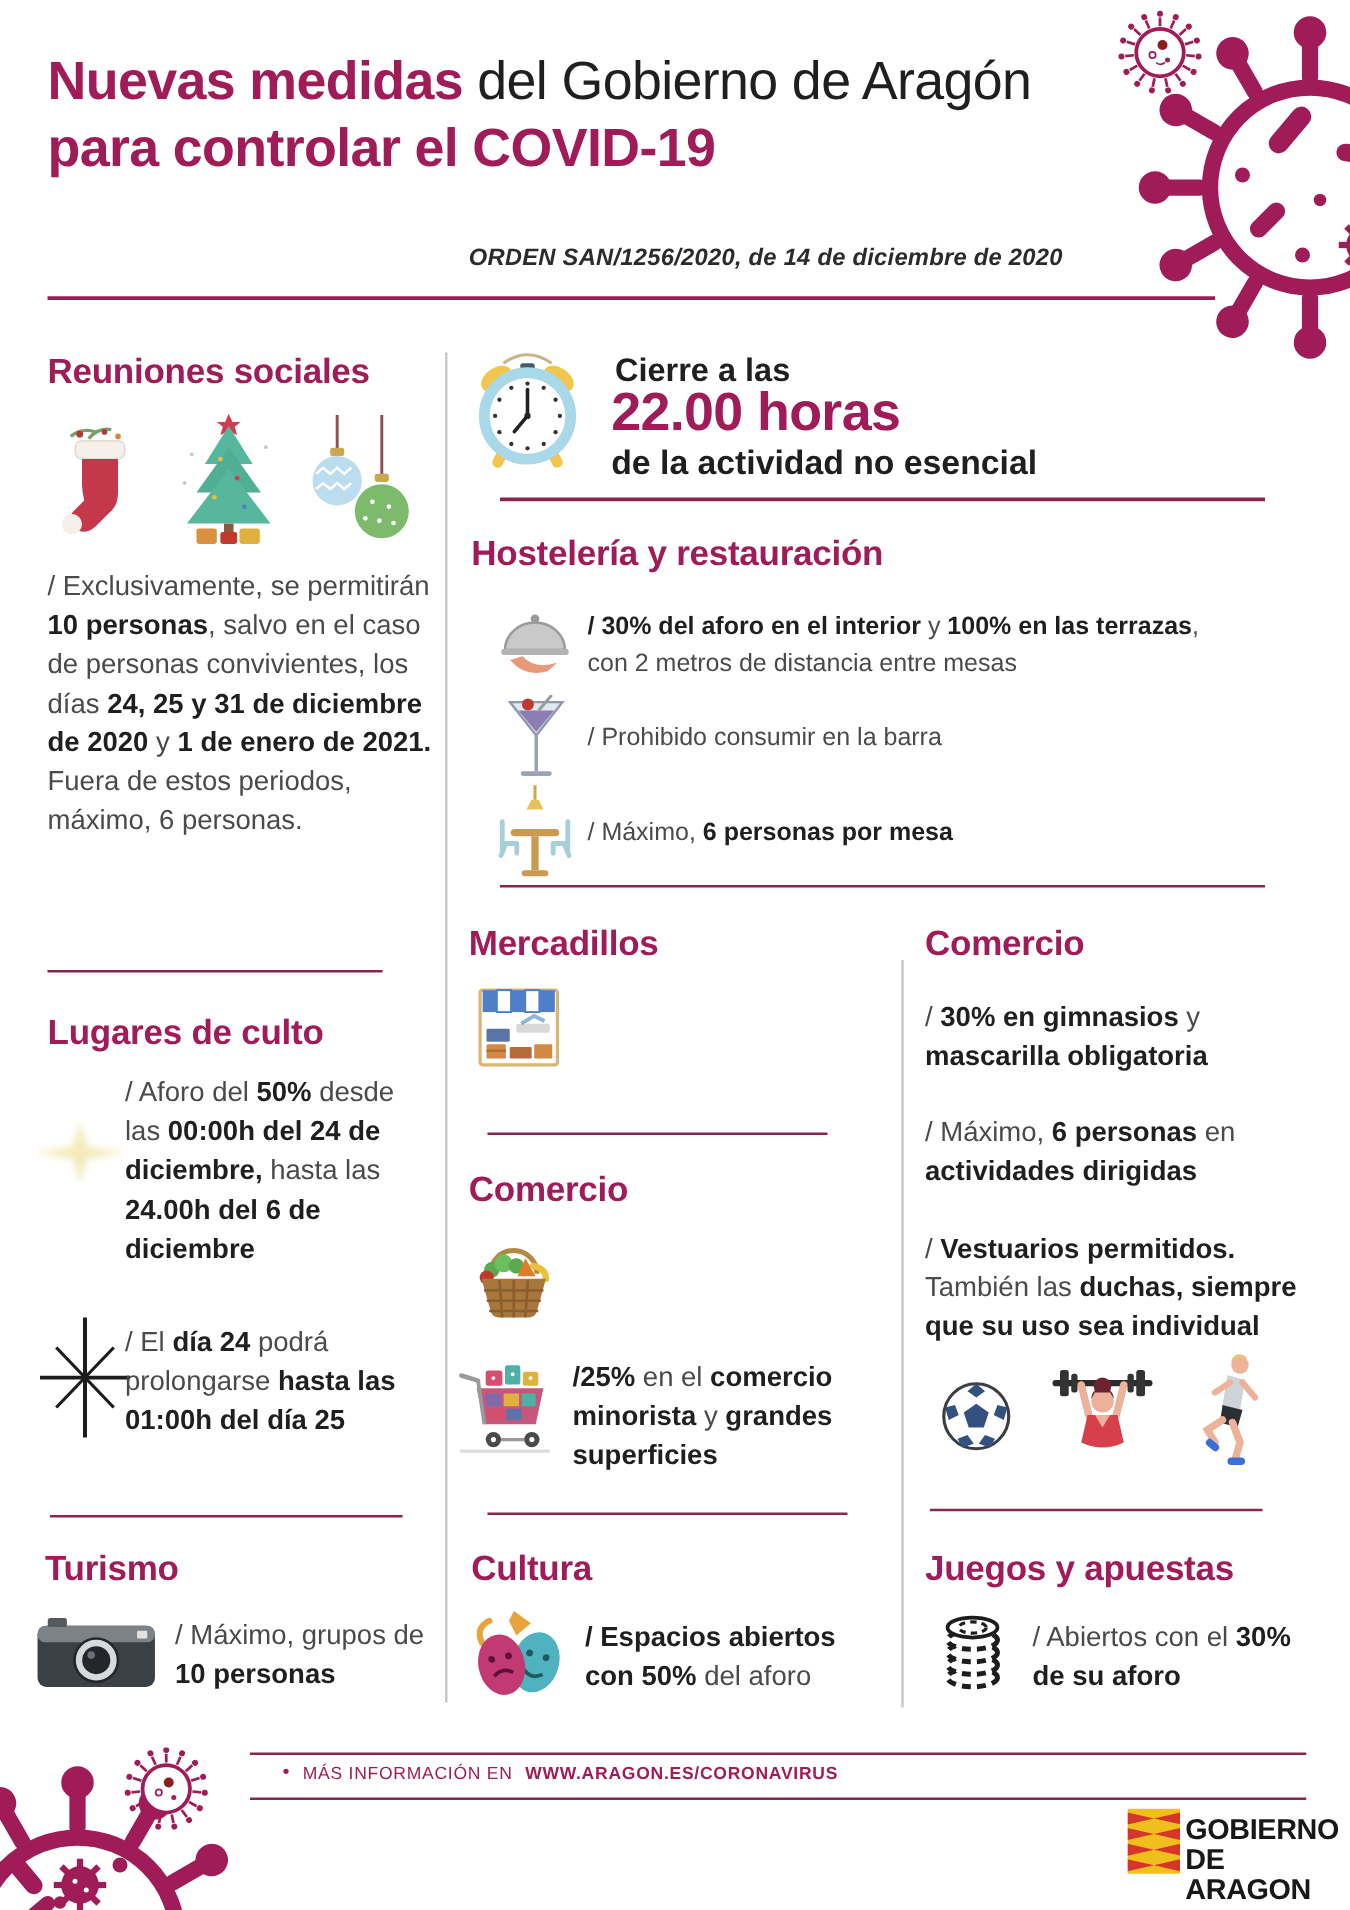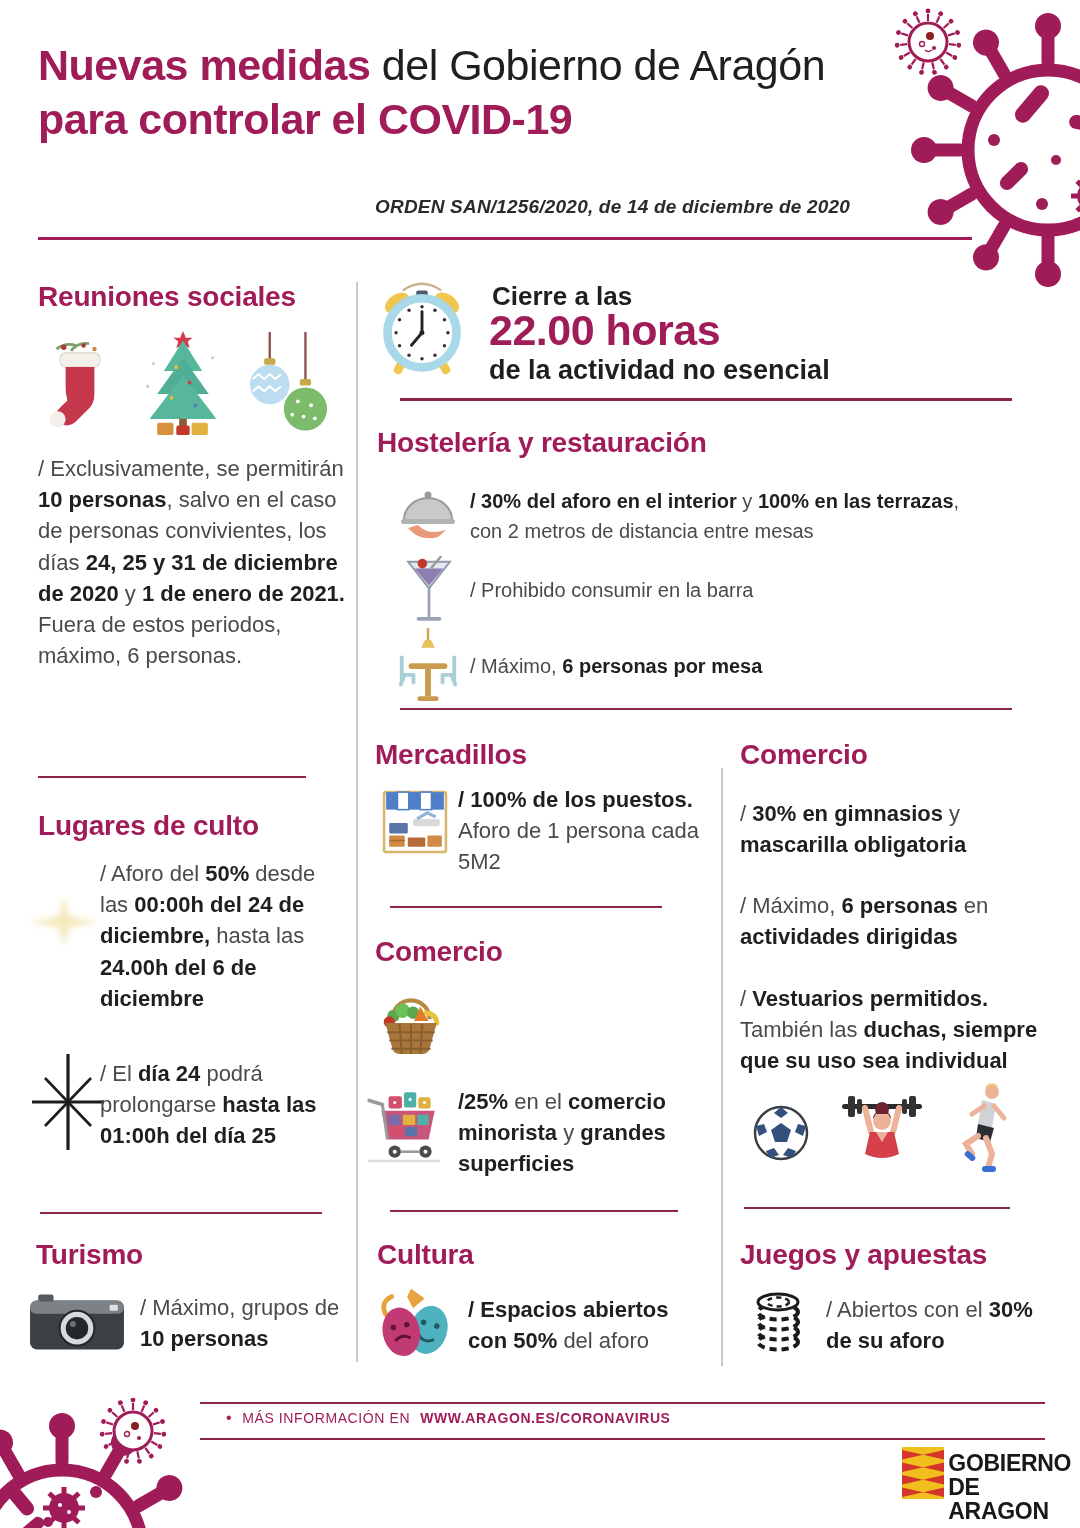--- a/index.html
+++ b/index.html
@@ -296,21 +296,20 @@
       <rect x="37" y="4" width="11" height="17" fill="#fff" stroke="#4f7fc9" stroke-width="1.5"></rect>
       <rect x="48" y="4" width="12" height="17" fill="#4f7fc9"></rect>
     <rect x="30" y="30" width="26" height="7" rx="2" fill="#d9d9d9"></rect>
     <path d="M34 30 l10 -6 l8 4" stroke="#8fb4d8" fill="none" stroke-width="3"></path>
     <rect x="7" y="34" width="18" height="10" rx="1" fill="#5b74a8"></rect>
     <rect x="7" y="46" width="15" height="11" rx="1" fill="#d08a45"></rect>
     <line x1="7" y1="51" x2="22" y2="51" stroke="#a86a30" stroke-width="1.5"></line>
     <rect x="25" y="48" width="17" height="9" rx="1" fill="#b86a3a"></rect>
     <rect x="44" y="46" width="14" height="11" rx="1" fill="#d08a45"></rect>
   </svg>
-  <div class="body" style="left:458px;top:784px;width:252px;"><span class="b">/ 100% de los puestos.</span><span> Aforo de 1 persona cada 5M2</span></div>
 
   <div class="mrule" style="left:390px;top:906px;width:272px;"></div>
 
   <div class="heading" style="left:375px;top:936px;">Comercio</div>
   <svg class="abs" style="left:377px;top:988px;width:68px;height:68px;" viewBox="0 0 66 66">
     <path d="M15 30 A18 18 0 0 1 51 30" fill="none" stroke="#b5893f" stroke-width="4"></path>
     <circle cx="16" cy="27" r="6" fill="#5ba84f"></circle>
       <circle cx="25" cy="22" r="7" fill="#6bc05c"></circle>
       <circle cx="35" cy="24" r="6" fill="#5ba84f"></circle>
     <polygon points="42,18 50,32 36,32" fill="#e07b2a"></polygon>

